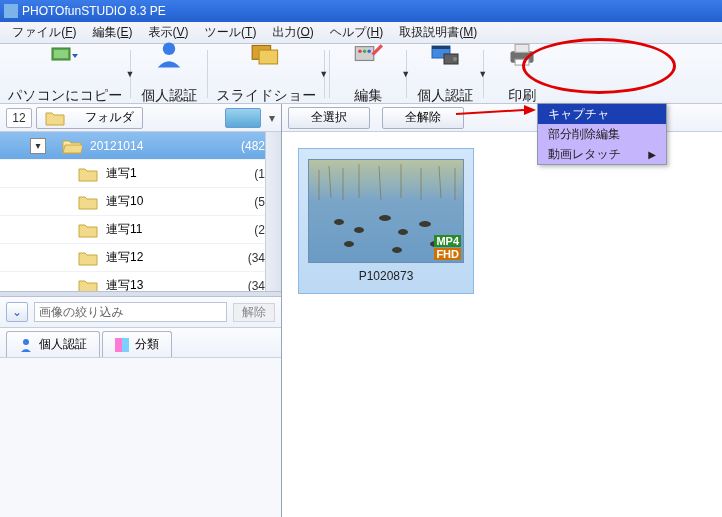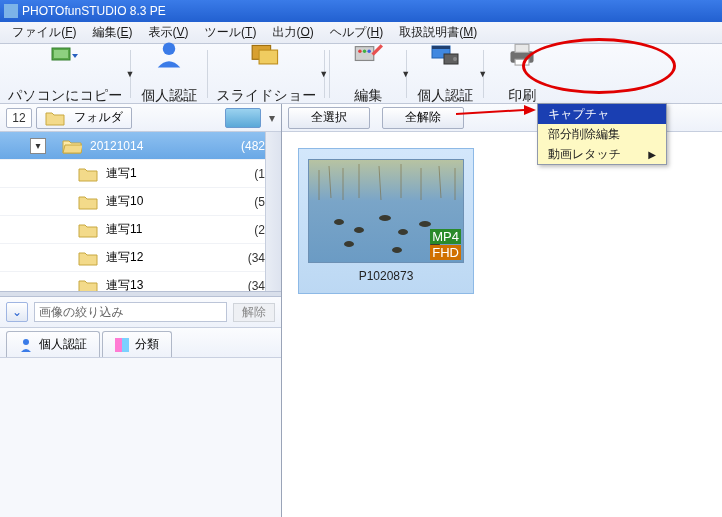--- a/index.html
+++ b/index.html
@@ -15,21 +15,21 @@
 .tool-label{margin-top:19px;font-size:14px;color:#222}
 .tool-icon{width:30px;height:26px;display:flex;align-items:center;justify-content:center}
 .drop-caret{position:absolute;right:-6px;top:50%;transform:translateY(-50%);font-size:9px;color:#333}
 .emph-ellipse{position:absolute;border:3px solid #e00000;border-radius:50%;width:154px;height:56px;left:522px;top:38px;pointer-events:none;z-index:20}
 .emph-arrow{position:absolute;left:456px;top:105px;z-index:20;pointer-events:none}
 .body-row{display:flex;height:413px}
 .left{width:282px;border-right:1px solid #9aa4b8;background:#fff;display:flex;flex-direction:column}
 .main{flex:1;background:#fff;display:flex;flex-direction:column}
 .date-row{height:28px;background:linear-gradient(to bottom,#fbfcfe,#eef2fa);display:flex;align-items:center;border-bottom:1px solid #c6cede;padding:0 6px;gap:4px}
 .cal-icon{width:26px;height:20px;background:#fff;border:1px solid #aab3c7;display:flex;align-items:center;justify-content:center;font-size:10px;color:#333;border-radius:2px}
-.f-btn{height:22px;border:1px solid #a7b0c4;background:linear-gradient(to bottom,#fff,#eef2fb);padding:0 8px;display:flex;align-items:center;gap:9px;border-radius:2px}
+.f-btn{height:22px;border:1px solid #a7b0c4;background:linear-gradient(to bottom,#fff,#eef2fb);padding:0 8px;display:flex;align-items:center;gap:20px;border-radius:2px}
 .f-btn svg{width:16px;height:14px}
 .smallpic{width:36px;height:20px;background:linear-gradient(to bottom,#9bd2ef,#5aa8d8);border:1px solid #6a9ad0;border-radius:2px}
 .tree{flex:1;overflow:auto;background:#fff}
 .tree-row{display:flex;align-items:center;height:28px;border-bottom:1px solid #f0f2f6;padding:0 4px}
 .tree-row.sel{background:linear-gradient(to bottom,#8dc0f0,#6aa8e6);color:#fff}
 .tree-row .cnt{margin-left:auto;margin-right:8px;color:#333}
 .tree-row.sel .cnt{color:#fff}
 .tree-row .expander{width:16px;height:16px;border:1px solid #888;background:#fff;margin-left:26px;margin-right:8px;display:flex;align-items:center;justify-content:center;font-size:10px;color:#333}
 .tree-row .fold{margin-left:8px;margin-right:8px}
 .tree-row.child .fold{margin-left:74px}
@@ -45,25 +45,25 @@
 .blank-tab{flex:1;background:#f6f8fc;border-top:1px solid #c9d0e0;height:52px}
 .top-btn-row{height:28px;background:linear-gradient(to bottom,#fbfcfe,#eef2fa);display:flex;align-items:center;padding:0 6px;gap:12px;border-bottom:1px solid #c6cede}
 .win-btn{height:22px;padding:0 22px;border:1px solid #a7b0c4;background:linear-gradient(to bottom,#fff,#e5eaf4);border-radius:2px}
 .col-head{display:flex;height:22px;background:linear-gradient(to bottom,#f6f8fc,#e8ecf5);border-bottom:1px solid #c6cede}
 .col-head div{padding:3px 10px;border-right:1px solid #c6cede}
 .col-head .sel{background:linear-gradient(to bottom,#cde3f9,#a9cdf2)}
 .thumbs{flex:1;background:#fff;padding:16px}
 .thumb{width:176px;background:linear-gradient(to bottom,#d3e7fb,#bcd8f3);border:1px solid #8db9e6;padding:10px;display:flex;flex-direction:column;align-items:center;gap:6px}
 .thumb-img{width:156px;height:104px;background:linear-gradient(to bottom,#b7c3a2 0%,#7aa5c8 40%,#6b9bc4 100%);position:relative;border:1px solid #6c90b4}
 .thumb-badge{position:absolute;right:2px;bottom:2px;display:flex;flex-direction:column;gap:1px}
-.thumb-badge span{font-size:13px;font-weight:normal;padding:0 2px;color:#fff}
+.thumb-badge span{font-size:11px;font-weight:bold;padding:0 2px;color:#fff}
 .b-mp4{background:#2a8a2a}
 .b-fhd{background:#d07000}
 .thumb-name{font-size:12px;color:#222}
-.dd-menu{position:absolute;left:537px;top:103px;width:130px;background:#fef9c3;border:1px solid #9099ac;box-shadow:2px 2px 4px rgba(0,0,0,.25);z-index:30}
+.dd-menu{position:absolute;left:537px;top:103px;width:130px;background:#c4b5fd;border:1px solid #9099ac;box-shadow:2px 2px 4px rgba(0,0,0,.25);z-index:30}
 .dd-item{height:20px;display:flex;align-items:center;padding:0 10px;font-size:11px;color:#222;position:relative}
 .dd-item.hi{background:#1a3fb2;color:#fff}
 .dd-item .more{margin-left:auto;font-size:10px}
 .v-scroll{position:absolute;right:0;top:0;bottom:0;width:16px;background:linear-gradient(to right,#e9edf5,#dde3ef);border-left:1px solid #c6cede}
 svg.folder-ico{width:20px;height:16px}
 .left-container{position:relative;flex:1;display:flex;flex-direction:column;overflow:hidden}
 .tree-wrap{position:relative;flex:1;overflow:hidden}
 </style>
 </head>
 <body>

